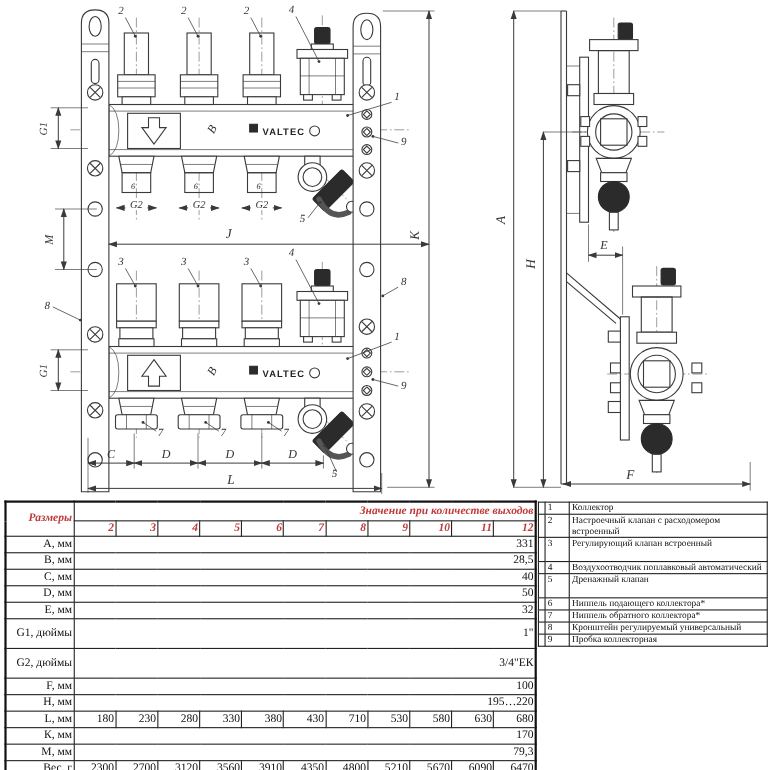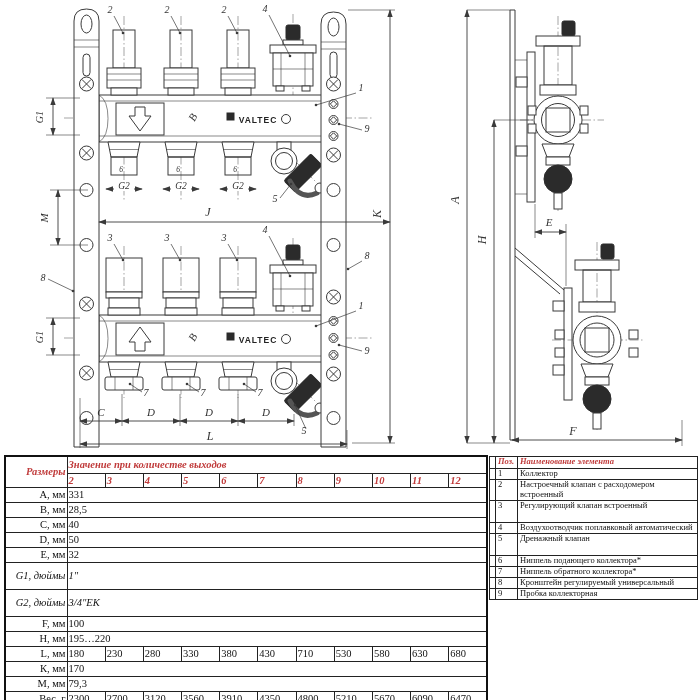--- a/index.html
+++ b/index.html
@@ -15,23 +15,23 @@
   svg .ext{stroke:#3a3a3a;stroke-width:.6;fill:none;}
   svg .ldr{stroke:#3a3a3a;stroke-width:.7;fill:none;}
   svg .dot{fill:#3a3a3a;stroke:none;}
   svg text{fill:#333;font-family:"Liberation Serif",serif;font-style:italic;text-anchor:middle;}
   svg .t12{font-size:12px;} svg .t11{font-size:11px;} svg .t10{font-size:10px;}
   svg .t9{font-size:9.5px;} svg .t7{font-size:7.5px;}
   svg .brand{font-family:"Liberation Sans",sans-serif;font-style:normal;font-weight:bold;font-size:8.5px;letter-spacing:1px;fill:#222;}
   table{border-collapse:collapse;position:absolute;background:#fff;}
   td{border:1px solid #222;overflow:hidden;}
   .sizes{left:4px;top:455px;width:484px;table-layout:fixed;font-size:10.5px;color:#111;border:2px solid #111;}
-  .sizes td{text-align:left;padding:0 1px;height:14px;line-height:1.05;}
+  .sizes td{text-align:right;padding:0 1px;height:14px;line-height:1.05;}
   .sizes td.lbl{text-align:right;padding-left:4px;}
-  .sizes tr.tall td{height:26px;font-style:italic;}
+  .sizes tr.tall td{height:26px;}
   .sizes tr.hdr1 td{height:16px;} .sizes tr.hdr2 td{height:13px;}
   .hdr1 td,.hdr2 td,.parts tr.hdr td{color:#c03b3b;font-style:italic;font-weight:bold;}
   .parts{left:489px;top:456px;width:209px;table-layout:fixed;font-size:8.5px;color:#111;border:1.5px solid #222;}
   .parts td{padding:0 2px;height:10px;line-height:1.15;vertical-align:top;text-align:left;}
   .parts tr.tall td{height:21px;}
   .parts tr.hdr td{height:11px;}
 </style>
 </head>
 <body>
 
@@ -503,25 +503,20 @@
 </tbody>
   </table>
 
 <table class="parts">
   <colgroup>
       <col style="width:6px">
       <col style="width:22px">
       <col>
     </colgroup>
   <tbody>
-      <tr class="hdr">
-    <td></td>
-    <td>Поз.</td>
-    <td>Наименование элемента</td>
-  </tr>
   <tr>
         <td></td>
         <td>1</td>
         <td>Коллектор</td>
       </tr>
   <tr>
         <td></td>
         <td>2</td>
         <td>Настроечный клапан с расходомером встроенный</td>
       </tr>

